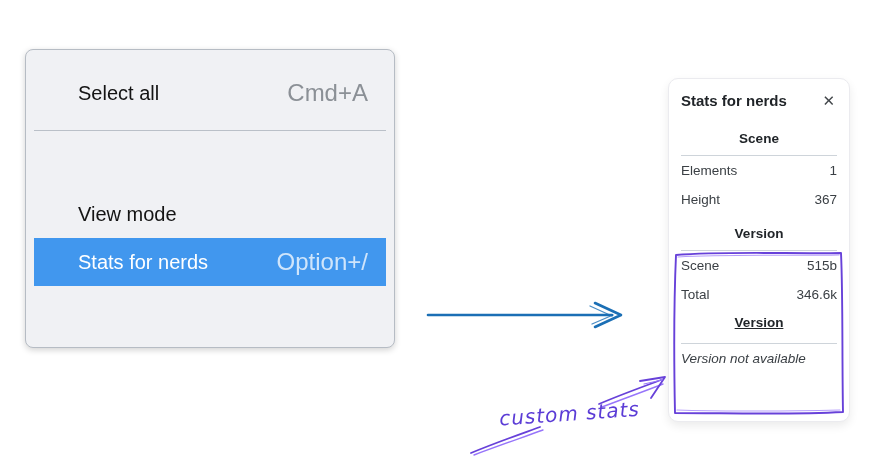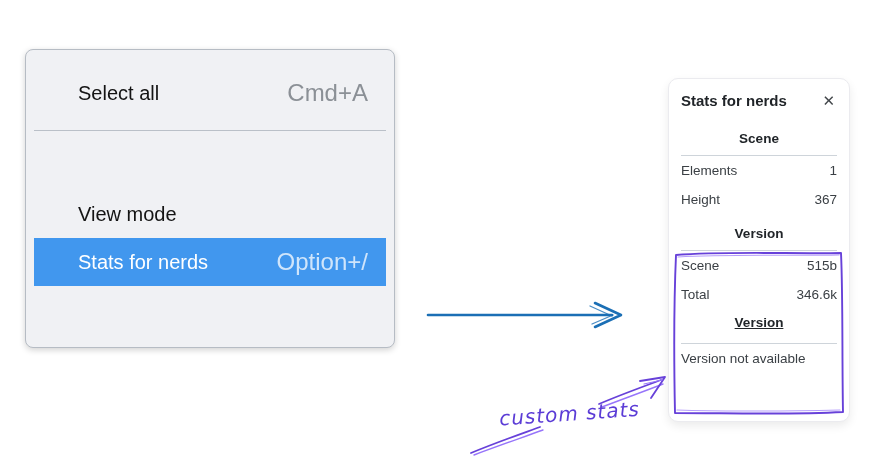--- a/index.html
+++ b/index.html
@@ -114,20 +114,21 @@
     padding:6px 0;
     line-height:17px;
   }
   .stat-label{color:#3b4045;}
   .stat-value{color:#3b4045;}
   .version-note{
     padding:6px 0 0 0;
     line-height:17px;
     color:#3b4045;
     white-space:nowrap;
+    font-style:italic;
   }
 
   
   .overlay{
     position:absolute;
     left:0; top:0;
     width:873px; height:461px;
     pointer-events:none;
   }
   .blue-stroke{stroke:var(--arrow-blue);fill:none;stroke-linecap:round;stroke-linejoin:round;}

